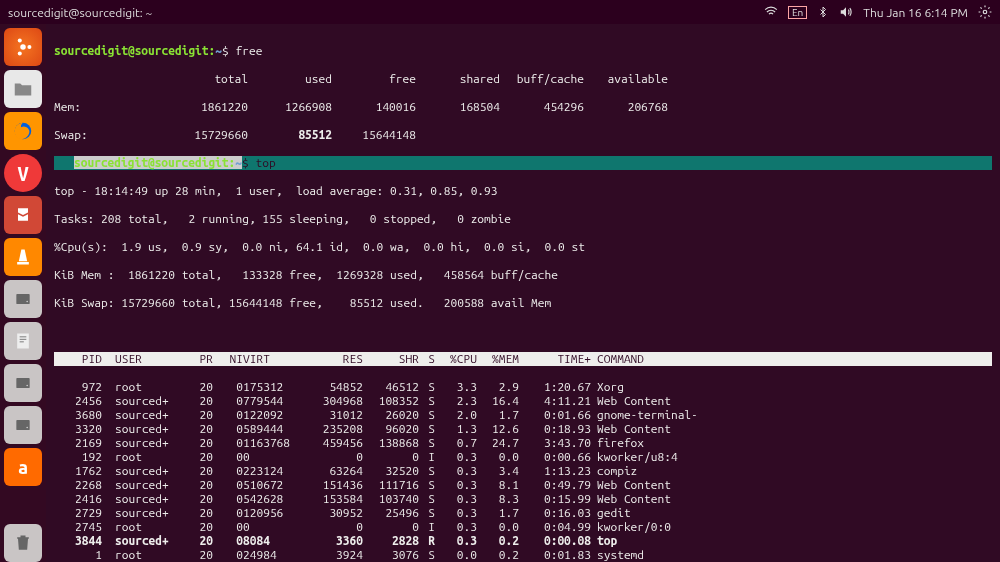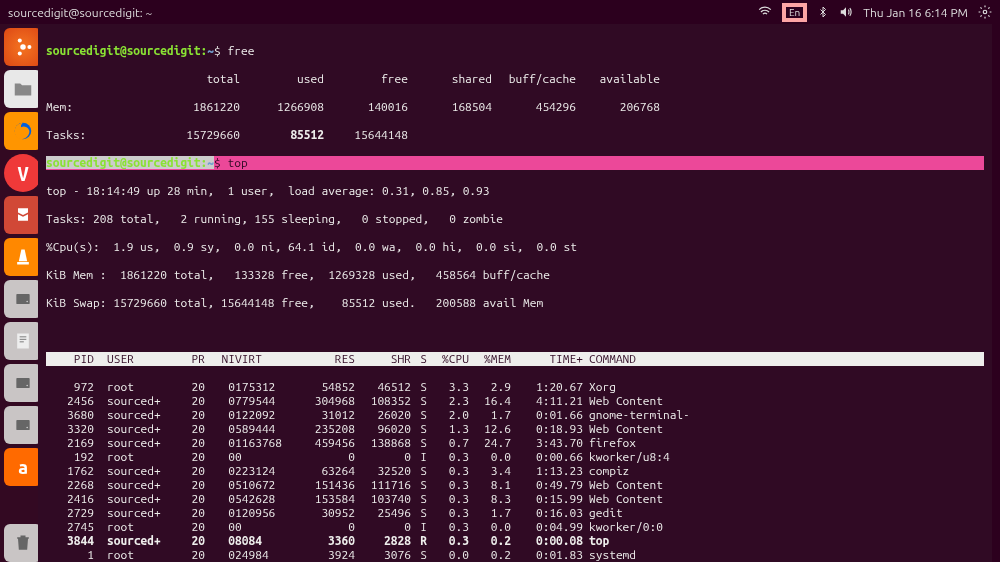--- a/index.html
+++ b/index.html
@@ -15,25 +15,25 @@
 .launcher .licon.terminal { background: #2b2b2b; }
 .launcher .licon.files { background: #e8e8e8; color: #555; }
 .launcher .licon.firefox { background: #ff9500; }
 .launcher .licon.vivaldi { background: #ef3939; color:#fff; border-radius:50%; }
 .launcher .licon.software { background: #d14836; }
 .launcher .licon.vlc { background: #ff8800; }
 .launcher .licon.disk1,.launcher .licon.disk2,.launcher .licon.disk3,.launcher .licon.text { background: #c9c5c5; color:#444; }
 .launcher .licon.aicon { background: #ff6a00; color:#fff; font-weight:bold; }
 .launcher .spacer2 { flex:1; }
 .launcher .licon.trash { background: #c9c5c5; color:#444; }
-.terminal { position: absolute; left: 38px; top: 24px; width: 954px; height: 538px; background: #300a24; color: #eeeeec; padding: 6px 8px; line-height: 14px; white-space: pre; }
+.terminal { position: absolute; left: 46px; top: 24px; width: 954px; height: 538px; background: #300a24; color: #eeeeec; padding: 6px 8px; line-height: 14px; white-space: pre; }
 .terminal .row { height: 14px; }
 .green { color: #8ae234; font-weight: bold; }
 .whiteblue { color: #729fcf; font-weight: bold; }
-.hl { background: #ec4899; color: #300a24; display:inline-block; width:100%; }
+.hl { background: #0f766e; color: #300a24; display:inline-block; width:100%;padding-left:20px; }
 .bold { font-weight: bold; }
 .pad { display:inline-block; }
 .col-pid { display:inline-block; width:48px; text-align:right; }
 .col-user { display:inline-block; width:72px; text-align:left; padding-left:4px;margin-left:9px; }
 .col-pr { display:inline-block; width:30px; text-align:right; }
 .col-ni { display:inline-block; width:30px; text-align:right; }
 .col-virt { display:inline-block; width:64px; }
 .col-res { display:inline-block; width:56px; text-align:right; }
 .col-shr { display:inline-block; width:56px; text-align:right; }
 .col-s { display:inline-block; width:16px; text-align:right; }
@@ -48,21 +48,21 @@
 
 <div class="topbar">
   <span class="title">sourcedigit@sourcedigit: ~</span>
   <span class="spacer"></span>
   <span class="tray">
     <span class="tray-icon">
         <svg width="14" height="14" viewBox="0 0 24 24" fill="none" stroke="#ddd" stroke-width="2">
           <path d="M2 8c6-6 14-6 20 0M5 12c4-4 10-4 14 0M8.5 15.5c2-2 5-2 7 0M12 19h0"></path>
         </svg>
       </span>
-    <span class="tray-icon" style="border:4px solid #fca5a5;padding:0 3px;font-size:10px;">En</span>
+    <span class="tray-icon" style="border:1px solid #fca5a5;padding:0 3px;font-size:10px;">En</span>
     <span class="tray-icon">
         <svg width="12" height="14" viewBox="0 0 24 24" fill="none" stroke="#ddd" stroke-width="2">
           <path d="M7 7l10 10-5 5V2l5 5L7 17"></path>
         </svg>
       </span>
     <span class="tray-icon">
         <svg width="14" height="14" viewBox="0 0 24 24" fill="#ddd">
           <path d="M3 9v6h4l5 5V4L7 9H3z"></path>
           <path d="M16 8c1.5 1.5 1.5 6.5 0 8M18.5 5.5c3 3 3 10 0 13" fill="none" stroke="#ddd" stroke-width="2"></path>
         </svg>
@@ -145,21 +145,21 @@
       <svg width="20" height="20" viewBox="0 0 24 24" fill="#666">
         <path d="M6 7h12l-1 13H7zM5 5h14v2H5zM9 3h6v2H9z"></path>
       </svg>
     </div>
 </div>
 
 <div class="terminal">
 <div class="row"><span class="green">sourcedigit@sourcedigit</span><span class="green">:</span><span class="whiteblue">~</span><span>$ </span><span>free</span></div>
 <div class="row"><span class="pad" style="width:110px;"></span><span class="pad" style="width:84px;text-align:right;">total</span><span class="pad" style="width:84px;text-align:right;">used</span><span class="pad" style="width:84px;text-align:right;">free</span><span class="pad" style="width:84px;text-align:right;">shared</span><span class="pad" style="width:84px;text-align:right;">buff/cache</span><span class="pad" style="width:84px;text-align:right;">available</span></div>
 <div class="row"><span class="pad" style="width:50px;">Mem:</span><span class="pad" style="width:144px;text-align:right;">1861220</span><span class="pad" style="width:84px;text-align:right;">1266908</span><span class="pad" style="width:84px;text-align:right;">140016</span><span class="pad" style="width:84px;text-align:right;">168504</span><span class="pad" style="width:84px;text-align:right;">454296</span><span class="pad" style="width:84px;text-align:right;">206768</span></div>
-<div class="row"><span class="pad" style="width:50px;">Tasks:</span><span class="pad" style="width:144px;text-align:right;">15729660</span><span class="pad" style="width:84px;text-align:right;font-weight:bold;">85512</span><span class="pad" style="width:84px;text-align:right;">15644148</span></div>
+<div class="row"><span class="pad" style="width:50px;">Swap:</span><span class="pad" style="width:144px;text-align:right;">15729660</span><span class="pad" style="width:84px;text-align:right;font-weight:bold;">85512</span><span class="pad" style="width:84px;text-align:right;">15644148</span></div>
 <div class="row"><span class="hl"><span class="green" style="background:#ccc;">sourcedigit@sourcedigit</span><span class="green" style="background:#ccc;">:</span><span class="whiteblue" style="background:#ccc;">~</span><span style="color:#300a24;">$ </span><span style="color:#300a24;">top</span></span></div>
 <div class="row">top - 18:14:49 up 28 min,  1 user,  load average: 0.31, 0.85, 0.93</div>
 <div class="row">Tasks: 208 total,   2 running, 155 sleeping,   0 stopped,   0 zombie</div>
 <div class="row">%Cpu(s):  1.9 us,  0.9 sy,  0.0 ni, 64.1 id,  0.0 wa,  0.0 hi,  0.0 si,  0.0 st</div>
 <div class="row">KiB Mem :  1861220 total,   133328 free,  1269328 used,   458564 buff/cache</div>
 <div class="row">KiB Swap: 15729660 total, 15644148 free,    85512 used.   200588 avail Mem</div>
 <div class="row">&nbsp;</div>
 <div class="row"><span class="headerbar"><span class="col-pid">PID</span><span class="col-user">USER</span><span class="col-pr">PR</span><span class="col-ni">NI</span><span class="col-virt">VIRT</span><span class="col-res">RES</span><span class="col-shr">SHR</span><span class="col-s">S</span><span class="col-cpu">%CPU</span><span class="col-mem">%MEM</span><span class="col-time">TIME+</span><span class="col-cmd">COMMAND</span></span></div>
 <div id="proc-list"><div class="row"><span class="col-pid">972</span><span class="col-user">root</span><span class="col-pr">20</span><span class="col-ni">0</span><span class="col-virt">175312</span><span class="col-res">54852</span><span class="col-shr">46512</span><span class="col-s">S</span><span class="col-cpu">3.3</span><span class="col-mem">2.9</span><span class="col-time">1:20.67</span><span class="col-cmd">Xorg</span></div><div class="row"><span class="col-pid">2456</span><span class="col-user">sourced+</span><span class="col-pr">20</span><span class="col-ni">0</span><span class="col-virt">779544</span><span class="col-res">304968</span><span class="col-shr">108352</span><span class="col-s">S</span><span class="col-cpu">2.3</span><span class="col-mem">16.4</span><span class="col-time">4:11.21</span><span class="col-cmd">Web Content</span></div><div class="row"><span class="col-pid">3680</span><span class="col-user">sourced+</span><span class="col-pr">20</span><span class="col-ni">0</span><span class="col-virt">122092</span><span class="col-res">31012</span><span class="col-shr">26020</span><span class="col-s">S</span><span class="col-cpu">2.0</span><span class="col-mem">1.7</span><span class="col-time">0:01.66</span><span class="col-cmd">gnome-terminal-</span></div><div class="row"><span class="col-pid">3320</span><span class="col-user">sourced+</span><span class="col-pr">20</span><span class="col-ni">0</span><span class="col-virt">589444</span><span class="col-res">235208</span><span class="col-shr">96020</span><span class="col-s">S</span><span class="col-cpu">1.3</span><span class="col-mem">12.6</span><span class="col-time">0:18.93</span><span class="col-cmd">Web Content</span></div><div class="row"><span class="col-pid">2169</span><span class="col-user">sourced+</span><span class="col-pr">20</span><span class="col-ni">0</span><span class="col-virt">1163768</span><span class="col-res">459456</span><span class="col-shr">138868</span><span class="col-s">S</span><span class="col-cpu">0.7</span><span class="col-mem">24.7</span><span class="col-time">3:43.70</span><span class="col-cmd">firefox</span></div><div class="row"><span class="col-pid">192</span><span class="col-user">root</span><span class="col-pr">20</span><span class="col-ni">0</span><span class="col-virt">0</span><span class="col-res">0</span><span class="col-shr">0</span><span class="col-s">I</span><span class="col-cpu">0.3</span><span class="col-mem">0.0</span><span class="col-time">0:00.66</span><span class="col-cmd">kworker/u8:4</span></div><div class="row"><span class="col-pid">1762</span><span class="col-user">sourced+</span><span class="col-pr">20</span><span class="col-ni">0</span><span class="col-virt">223124</span><span class="col-res">63264</span><span class="col-shr">32520</span><span class="col-s">S</span><span class="col-cpu">0.3</span><span class="col-mem">3.4</span><span class="col-time">1:13.23</span><span class="col-cmd">compiz</span></div><div class="row"><span class="col-pid">2268</span><span class="col-user">sourced+</span><span class="col-pr">20</span><span class="col-ni">0</span><span class="col-virt">510672</span><span class="col-res">151436</span><span class="col-shr">111716</span><span class="col-s">S</span><span class="col-cpu">0.3</span><span class="col-mem">8.1</span><span class="col-time">0:49.79</span><span class="col-cmd">Web Content</span></div><div class="row"><span class="col-pid">2416</span><span class="col-user">sourced+</span><span class="col-pr">20</span><span class="col-ni">0</span><span class="col-virt">542628</span><span class="col-res">153584</span><span class="col-shr">103740</span><span class="col-s">S</span><span class="col-cpu">0.3</span><span class="col-mem">8.3</span><span class="col-time">0:15.99</span><span class="col-cmd">Web Content</span></div><div class="row"><span class="col-pid">2729</span><span class="col-user">sourced+</span><span class="col-pr">20</span><span class="col-ni">0</span><span class="col-virt">120956</span><span class="col-res">30952</span><span class="col-shr">25496</span><span class="col-s">S</span><span class="col-cpu">0.3</span><span class="col-mem">1.7</span><span class="col-time">0:16.03</span><span class="col-cmd">gedit</span></div><div class="row"><span class="col-pid">2745</span><span class="col-user">root</span><span class="col-pr">20</span><span class="col-ni">0</span><span class="col-virt">0</span><span class="col-res">0</span><span class="col-shr">0</span><span class="col-s">I</span><span class="col-cpu">0.3</span><span class="col-mem">0.0</span><span class="col-time">0:04.99</span><span class="col-cmd">kworker/0:0</span></div><div class="row bold"><span class="col-pid">3844</span><span class="col-user">sourced+</span><span class="col-pr">20</span><span class="col-ni">0</span><span class="col-virt">8084</span><span class="col-res">3360</span><span class="col-shr">2828</span><span class="col-s">R</span><span class="col-cpu">0.3</span><span class="col-mem">0.2</span><span class="col-time">0:00.08</span><span class="col-cmd">top</span></div><div class="row"><span class="col-pid">1</span><span class="col-user">root</span><span class="col-pr">20</span><span class="col-ni">0</span><span class="col-virt">24984</span><span class="col-res">3924</span><span class="col-shr">3076</span><span class="col-s">S</span><span class="col-cpu">0.0</span><span class="col-mem">0.2</span><span class="col-time">0:01.83</span><span class="col-cmd">systemd</span></div></div>
 </div>

